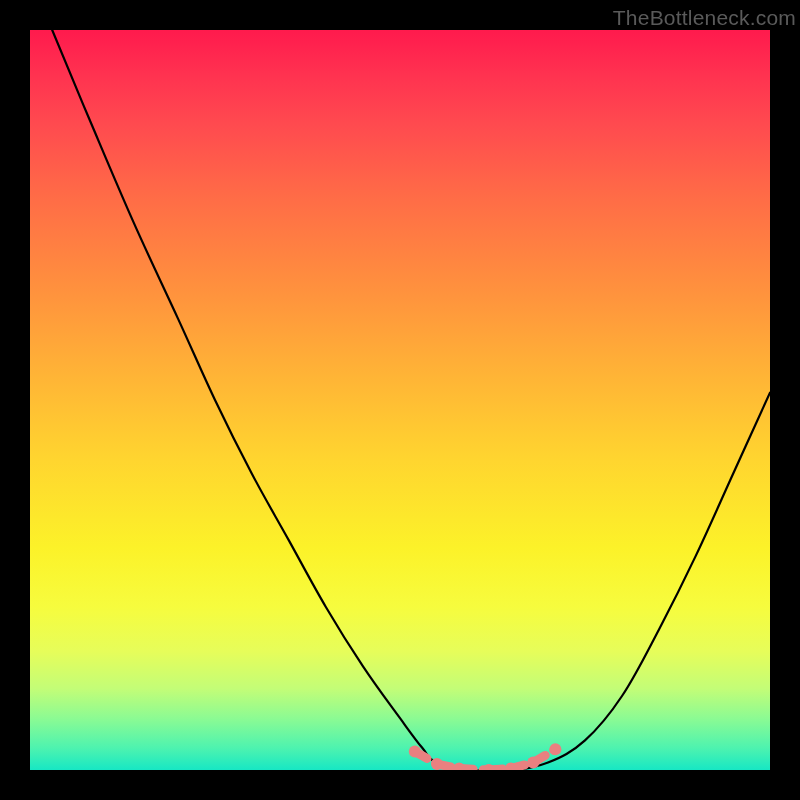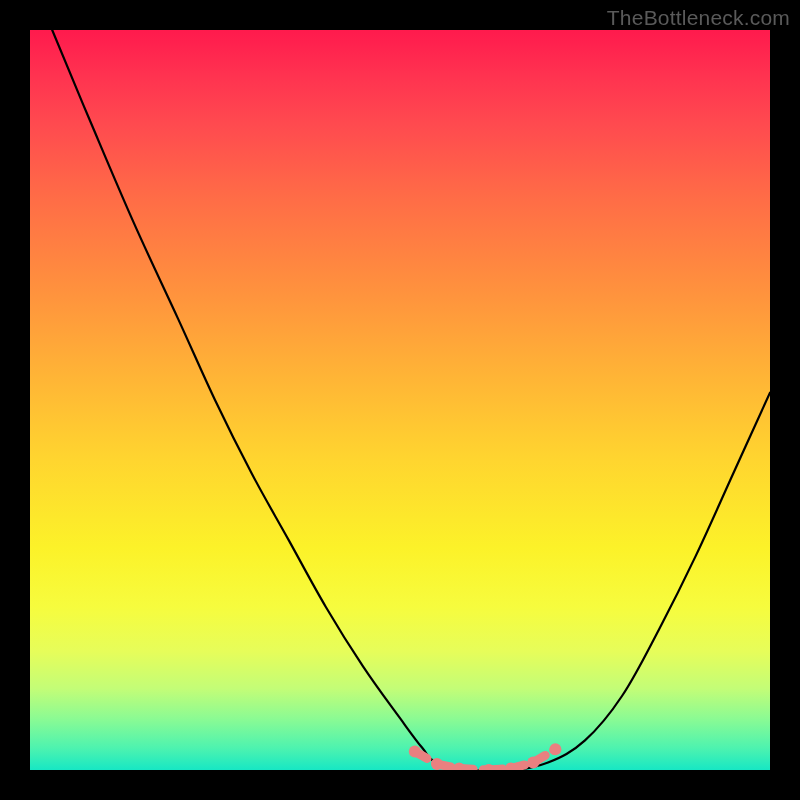--- a/index.html
+++ b/index.html
@@ -45,21 +45,21 @@
   .curve-svg {
     position: absolute;
     left: 0;
     top: 0;
     width: 740px;
     height: 740px;
   }
   .watermark {
     position: absolute;
     top: 6px;
-    right: 10px;
+    right: 4px;
     color: #5a5a5a;
     font-size: 21px;
     font-weight: 500;
     letter-spacing: 0.2px;
     user-select: none;
   }
 </style>
 </head>
 <body>
 

